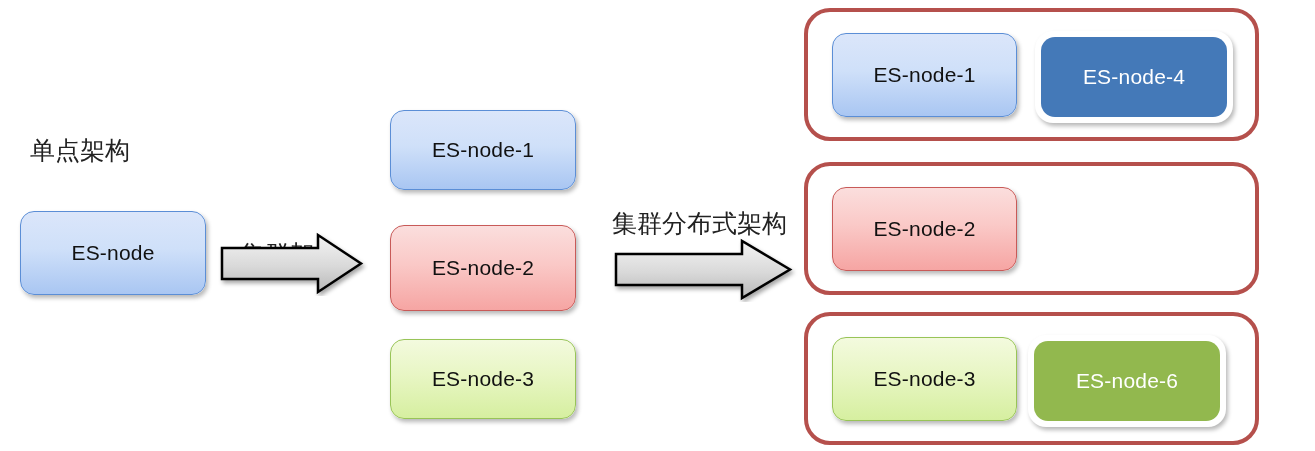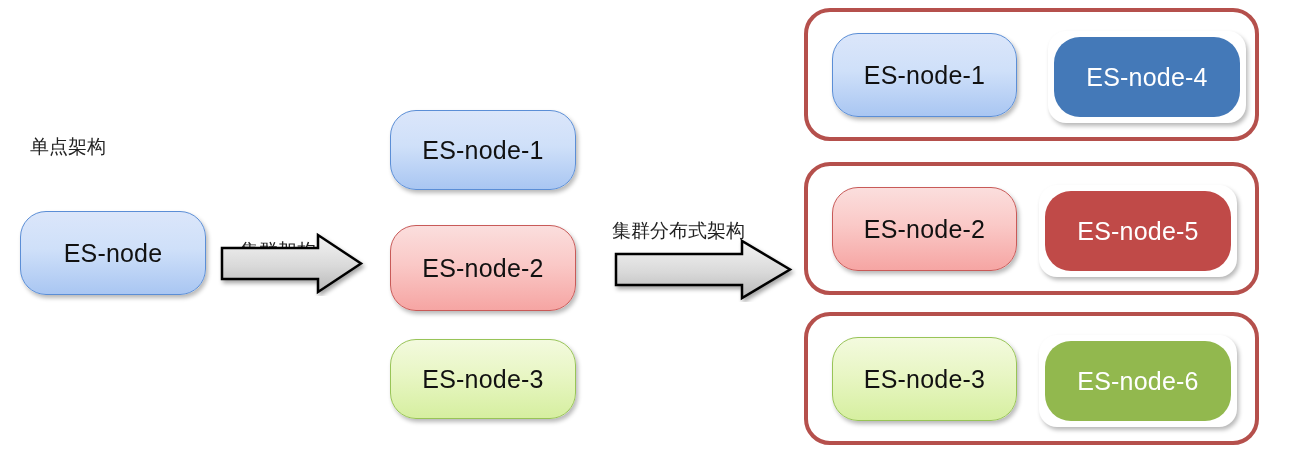--- a/index.html
+++ b/index.html
@@ -15,25 +15,25 @@
     width: 1315px;
     height: 451px;
     background: #ffffff;
     overflow: hidden;
   }
 
   
   .node {
     position: absolute;
     box-sizing: border-box;
-    border-radius: 26px;
+    border-radius: 14px;
     display: flex;
     align-items: center;
     justify-content: center;
-    font-size: 25px;
+    font-size: 21px;
     letter-spacing: 0.2px;
     white-space: nowrap;
     color: #111111;
   }
 
   
   .node.light {
     border-width: 1.5px;
     border-style: solid;
     box-shadow: 2px 3px 4px rgba(0,0,0,0.28);
@@ -78,21 +78,21 @@
     position: absolute;
     box-sizing: border-box;
     border: 4px solid #b5504c;
     border-radius: 26px;
     background: #ffffff;
   }
 
   
   .caption {
     position: absolute;
-    font-size: 19px;
+    font-size: 25px;
     color: #222222;
     white-space: nowrap;
   }
 
   
   .arrow {
     position: absolute;
   }
 </style>
 </head>
@@ -129,21 +129,21 @@
   </div>
 
   <div class="node light red-light" style="left:390px; top:225px; width:186px; height:86px;">
     <span>ES-node-2</span>
   </div>
 
   <div class="node light green-light" style="left:390px; top:339px; width:186px; height:80px;">
     <span>ES-node-3</span>
   </div>
 
-  <div class="caption" style="left:612px; top:218px;">集群分布式架构</div>
+  <div class="caption" style="left:612px; top:207px;">集群分布式架构</div>
 
   <div class="arrow" style="left:612px; top:238px;">
     <svg width="190" height="64" viewBox="0 0 190 64">
       <defs>
         <linearGradient id="agrad2" x1="0" y1="0" x2="0" y2="1">
           <stop offset="0%" stop-color="#f4f4f4"></stop>
           <stop offset="55%" stop-color="#d9d9d9"></stop>
           <stop offset="100%" stop-color="#b8b8b8"></stop>
         </linearGradient>
         <filter id="ashadow2" x="-20%" y="-20%" width="160%" height="170%">
@@ -151,42 +151,37 @@
         </filter>
       </defs>
       <path d="M 4,16 L 130,16 L 130,3 L 178,31.5 L 130,60 L 130,47 L 4,47 Z" fill="url(#agrad2)" stroke="#000000" stroke-width="2.5" stroke-linejoin="miter" filter="url(#ashadow2)"></path>
     </svg>
   </div>
 
   <div class="group" style="left:804px; top:8px; width:455px; height:133px;">
     <div class="node light blue-light" style="left:24px; top:21px; width:185px; height:84px;">
       <span>ES-node-1</span>
     </div>
-    <div class="node-wrap" style="left:240px; top:19px; width:198px; height:92px;">
+    <div class="node-wrap" style="left:227px; top:19px; width:198px; height:92px;">
       <div class="node solid blue-solid">
         <span>ES-node-4</span>
       </div>
     </div>
   </div>
 
   <div class="group" style="left:804px; top:162px; width:455px; height:133px;">
     <div class="node light red-light" style="left:24px; top:21px; width:185px; height:84px;">
       <span>ES-node-2</span>
     </div>
-    <div class="node-wrap" style="left:231px; top:19px; width:198px; height:92px;">
-      <div class="node solid red-solid">
-        <span>ES-node-5</span>
-      </div>
-    </div>
   </div>
 
   <div class="group" style="left:804px; top:312px; width:455px; height:133px;">
     <div class="node light green-light" style="left:24px; top:21px; width:185px; height:84px;">
       <span>ES-node-3</span>
     </div>
-    <div class="node-wrap" style="left:231px; top:19px; width:198px; height:92px;">
+    <div class="node-wrap" style="left:220px; top:19px; width:198px; height:92px;">
       <div class="node solid green-solid">
         <span>ES-node-6</span>
       </div>
     </div>
   </div>
 
 </div>
 
 </body></html>

